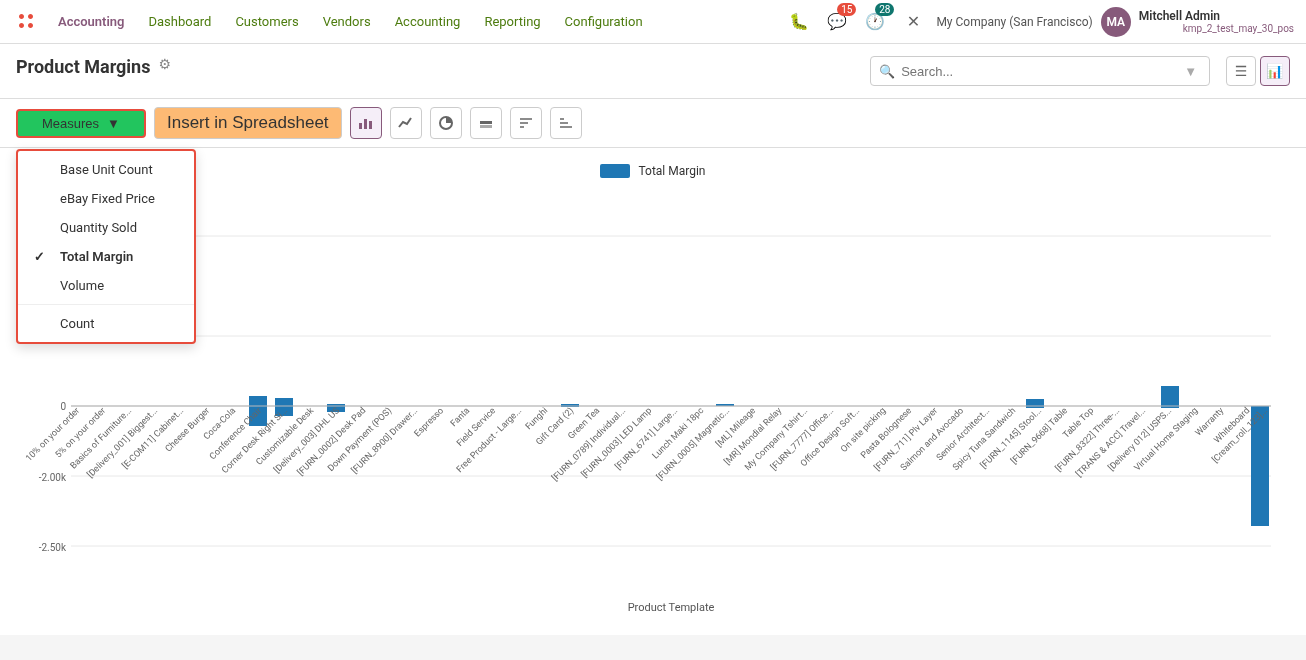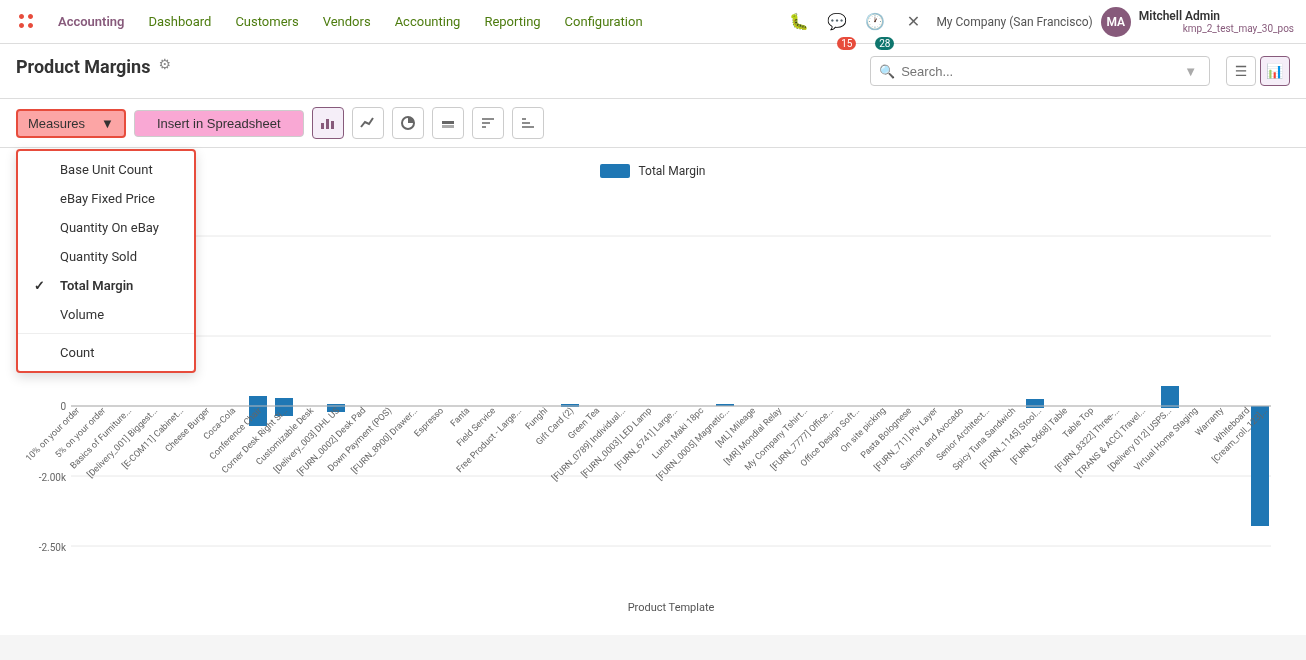--- a/index.html
+++ b/index.html
@@ -37,21 +37,21 @@
       width: 30px; height: 30px;
       display: flex; align-items: center; justify-content: center;
       cursor: pointer; border-radius: 4px; color: #666; font-size: 16px;
     }
     .badge-btn {
       position: relative; cursor: pointer;
     }
     .badge {
       position: absolute; top: -4px; right: -4px;
       background: #e74c3c; color: #fff; border-radius: 10px;
-      font-size: 10px; padding: 1px 4px; min-width: 16px; text-align: left; margin-top: 34px;
+      font-size: 10px; padding: 1px 4px; min-width: 16px; text-align: left;
     }
     .badge.green { background: #0f766e; }
     .company-label {
       font-size: 12px; color: #555; white-space: nowrap;
     }
     .user-avatar {
       width: 30px; height: 30px; border-radius: 50%;
       background: #875a7b; display: flex; align-items: center; justify-content: center;
       color: #ffffff; font-size: 12px; font-weight: 600; cursor: pointer;
     }
@@ -104,33 +104,33 @@
     .toolbar {
       background: #fff;
       padding: 8px 16px;
       border-bottom: 1px solid #ddd;
       display: flex; align-items: center; gap: 8px;
       position: relative;
     }
     .measures-btn {
       border: 2px solid #e74c3c;
       border-radius: 4px;
-      background: #fca5a5;
-      padding: 5px 10px;
+      background: #22c55e;
+      padding: 5px 24px;
       cursor: pointer;
-      display: flex; align-items: center; gap: 16px;
+      display: flex; align-items: center; gap: 8px;
       font-size: 13px; color: #333;
     }
     .insert-btn {
-      padding: 5px 22px;
-      background: #f9a8d4;
+      padding: 5px 12px;
+      background: #fdba74;
       border: 1px solid #ccc;
       border-radius: 4px;
       cursor: pointer;
-      font-size: 13px; color: #333;
+      font-size: 17px; color: #333;
     }
     .chart-type-btn {
       width: 32px; height: 32px;
       border: 1px solid #ccc; border-radius: 4px;
       background: #fff; display: flex; align-items: center;
       justify-content: center; cursor: pointer; color: #666;
       font-size: 15px;
     }
     .chart-type-btn.active { border-color: #875a7b; background: #f5eef8; color: #875a7b; }
 
@@ -300,24 +300,20 @@
     <div class="dropdown-item">
       <span class="check">&nbsp;</span>
       <span>Base Unit Count</span>
     </div>
     <div class="dropdown-item">
       <span class="check">&nbsp;</span>
       <span>eBay Fixed Price</span>
     </div>
     <div class="dropdown-item">
       <span class="check">&nbsp;</span>
-      <span>Quantity On eBay</span>
-    </div>
-    <div class="dropdown-item">
-      <span class="check">&nbsp;</span>
       <span>Quantity Sold</span>
     </div>
     <div class="dropdown-item selected">
       <span class="check">✓</span>
       <span>Total Margin</span>
     </div>
     <div class="dropdown-item">
       <span class="check">&nbsp;</span>
       <span>Volume</span>
     </div>

